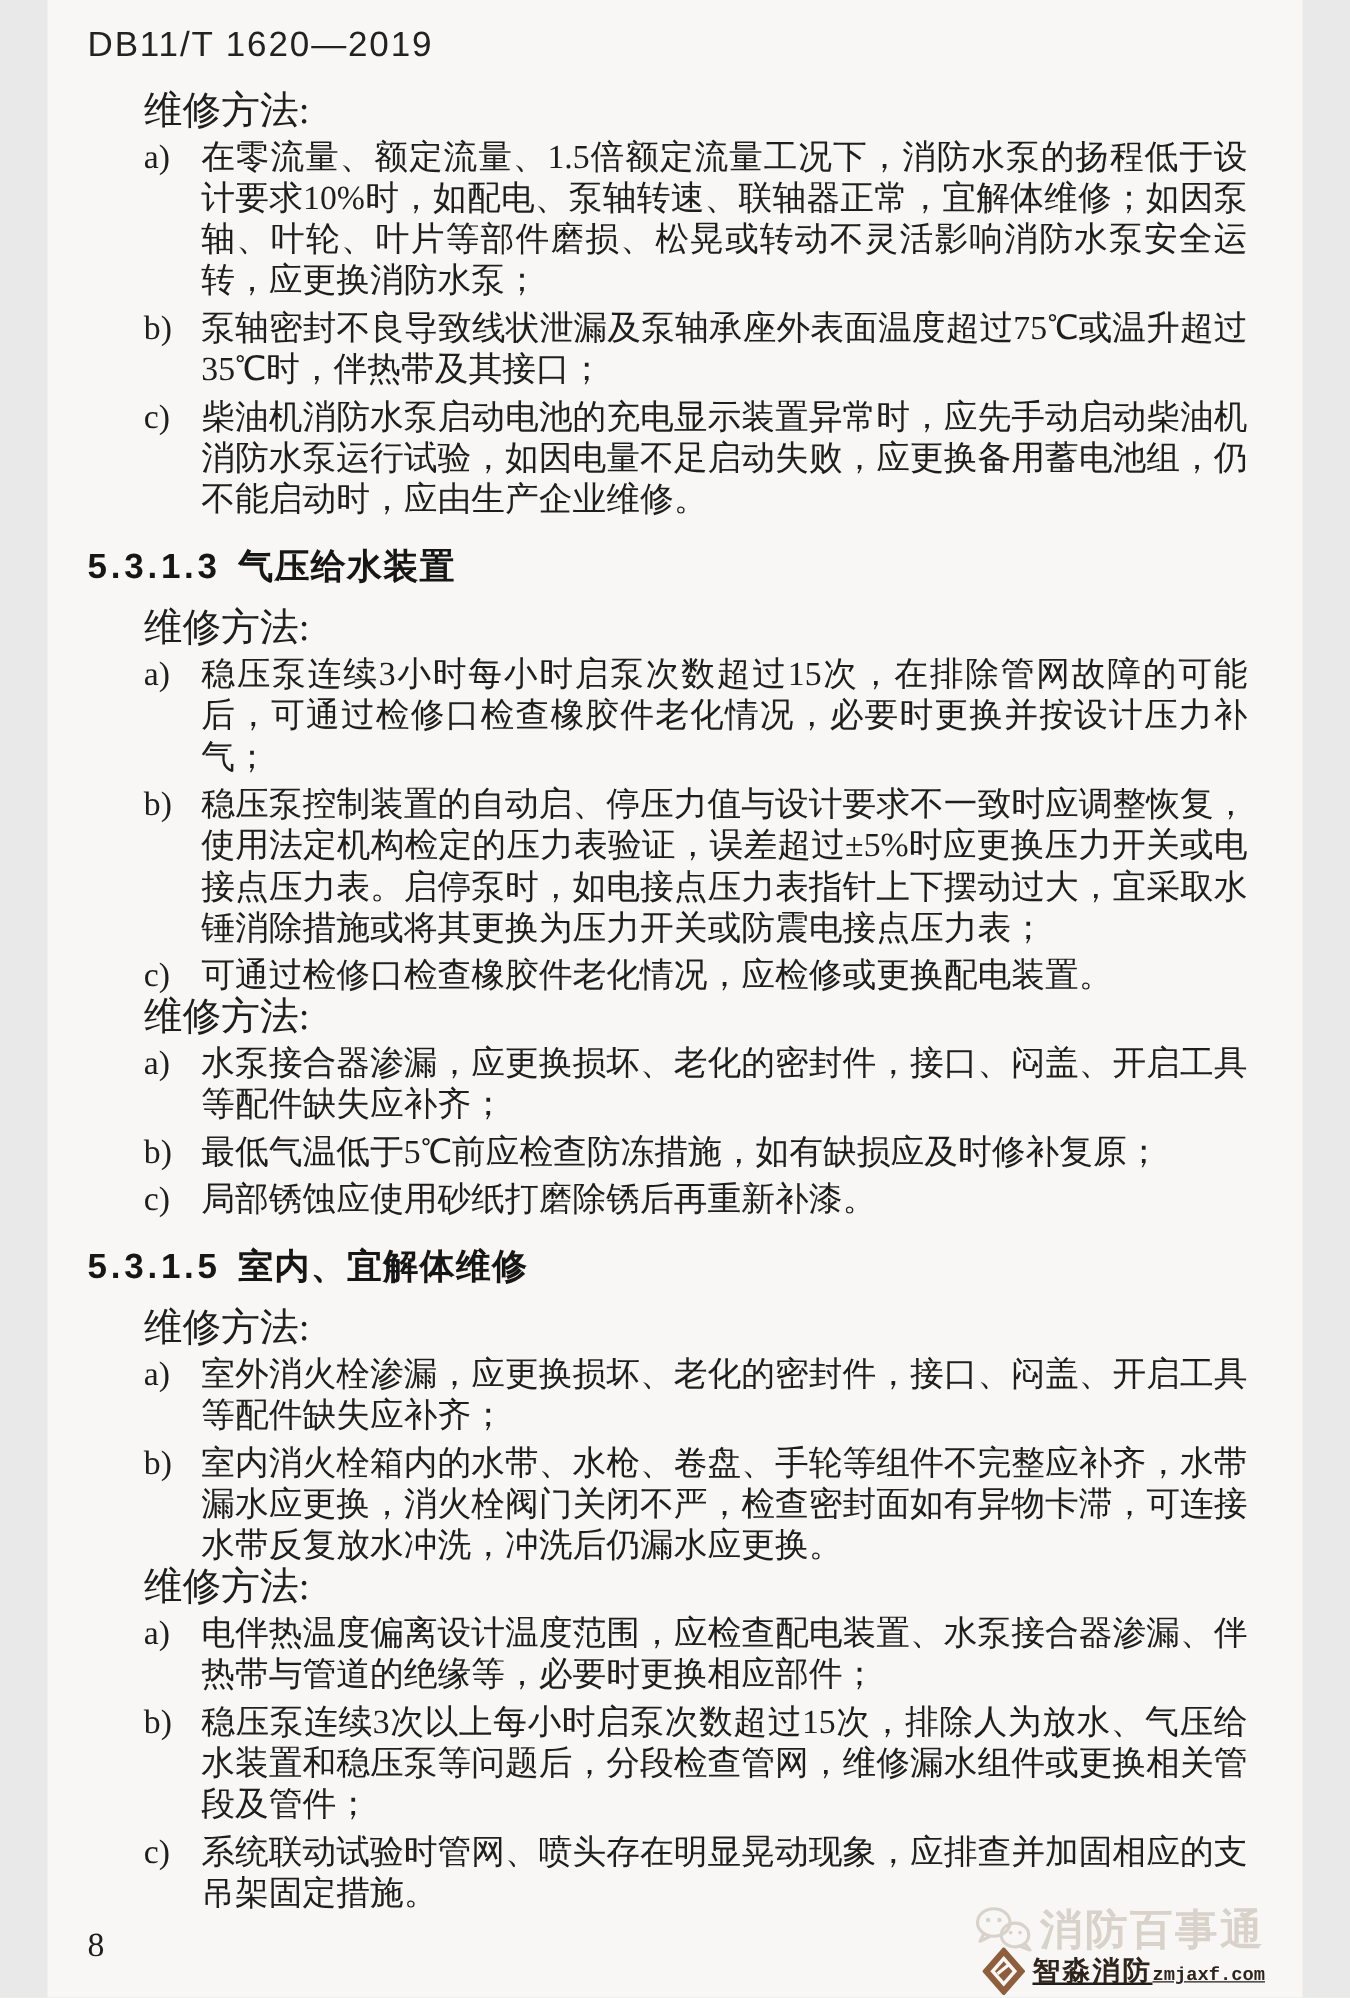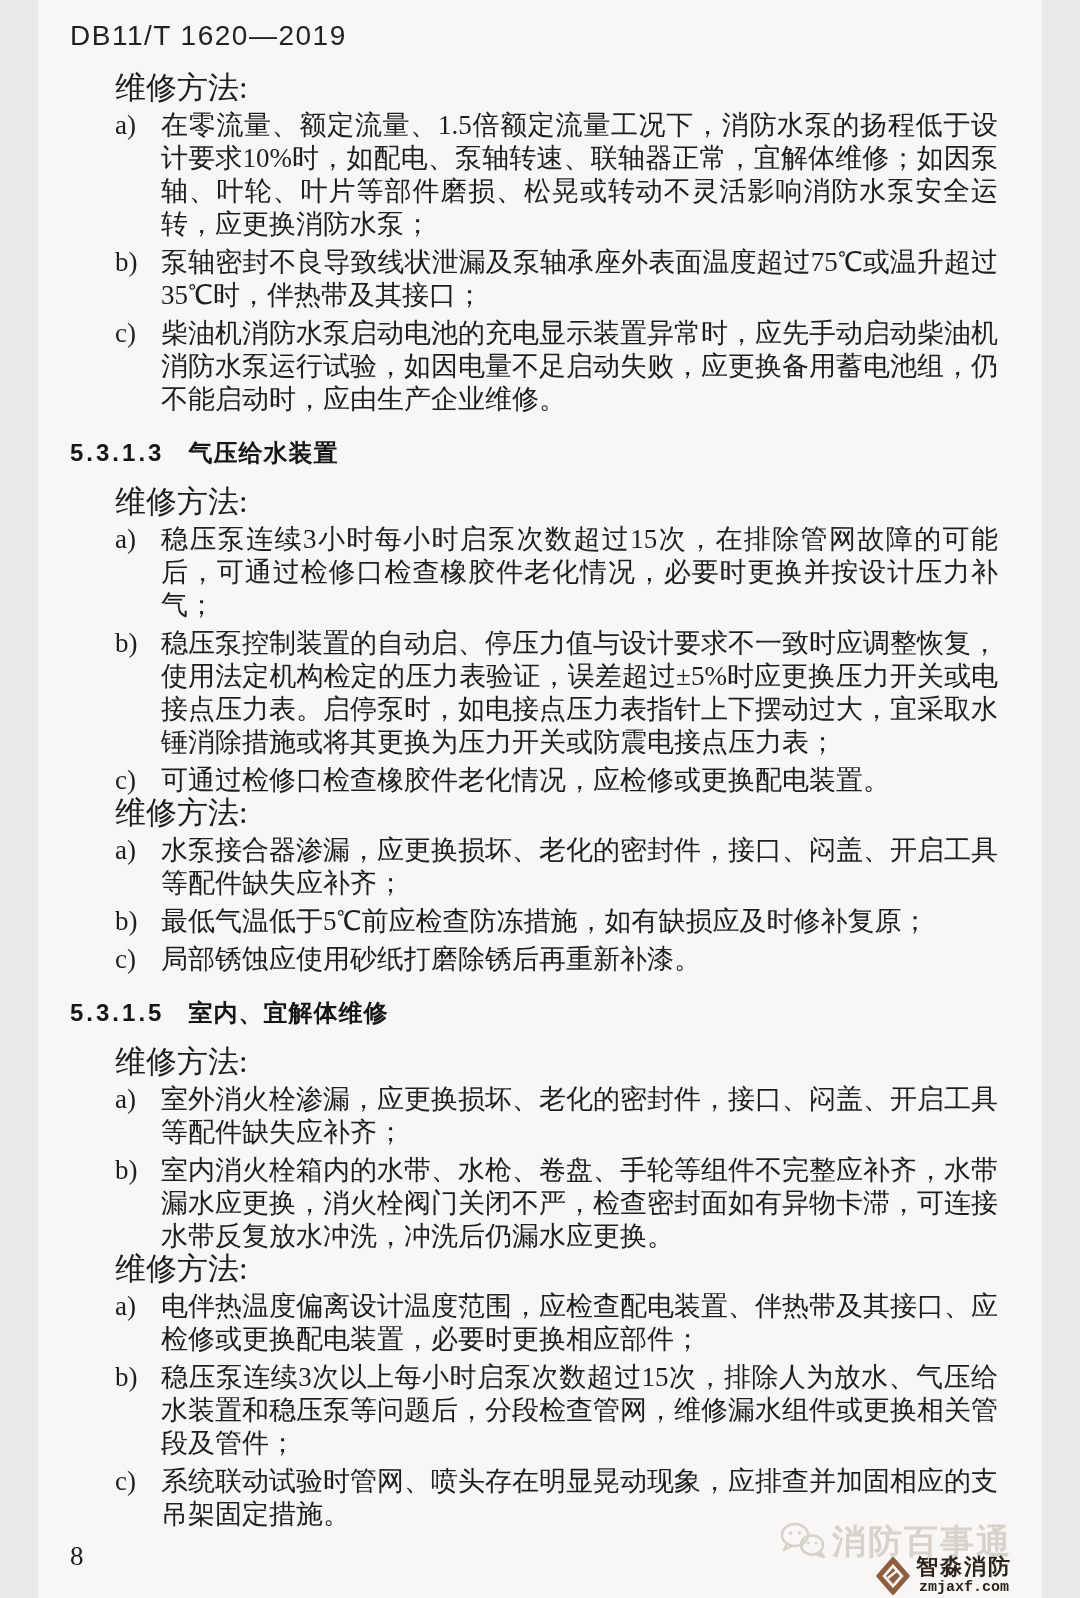--- a/index.html
+++ b/index.html
@@ -28,24 +28,24 @@
     font-size:31px;line-height:32px;
   }
   .list-item{
     display:flex;align-items:flex-start;
     margin-top:5px;
     font-size:27px;line-height:33px;
   }
   .item-tag{flex:none;width:46px;}
   .item-text{flex:1;text-align:justify;}
   .section-heading{
-    display:flex;gap:24px;align-items:baseline;
+    display:flex;gap:14px;align-items:baseline;
     margin:20px 0 16px -45px;
     font-family:"Liberation Sans", sans-serif;
-    font-weight:700;font-size:24px;line-height:34px;
+    font-weight:700;font-size:28px;line-height:34px;
     color:#161616;
   }
   .section-number{letter-spacing:3px;white-space:nowrap;}
   .section-title{letter-spacing:1px;}
   .page-number{
     position:absolute;left:32px;bottom:26px;
     font-size:27px;
   }
   .watermarks{
     position:absolute;right:30px;bottom:2px;
@@ -55,21 +55,21 @@
     display:flex;align-items:center;gap:2px;
     color:var(--wm1-color,#d8d2cb);
     font-family:"Liberation Sans", sans-serif;
     font-size:34px;font-weight:700;letter-spacing:2px;
     line-height:36px;
   }
   .wm-row2{
     display:flex;align-items:center;gap:6px;
     margin-top:-6px;
   }
-  .wm-col{display:flex;flex-direction:column;align-items:center;}
+  .wm-col{display:flex;flex-direction:row;align-items:flex-end;text-decoration:underline;}
   .wm-company{
     font-family:"Liberation Sans", sans-serif;
     font-size:22px;font-weight:700;letter-spacing:2px;
     color:var(--wm2-color,#2e241c);line-height:24px;
   }
   .wm-url{
     font-family:"Liberation Mono", monospace;
     font-size:15px;font-weight:700;
     color:var(--wm2-color,#2e241c);line-height:17px;
   }
@@ -135,21 +135,21 @@
         <span class="item-tag">a)</span>
         <span class="item-text">室外消火栓渗漏，应更换损坏、老化的密封件，接口、闷盖、开启工具等配件缺失应补齐；</span>
       </div>
       <div class="list-item">
         <span class="item-tag">b)</span>
         <span class="item-text">室内消火栓箱内的水带、水枪、卷盘、手轮等组件不完整应补齐，水带漏水应更换，消火栓阀门关闭不严，检查密封面如有异物卡滞，可连接水带反复放水冲洗，冲洗后仍漏水应更换。</span>
       </div>
       <div class="method-label">维修方法:</div>
       <div class="list-item">
         <span class="item-tag">a)</span>
-        <span class="item-text">电伴热温度偏离设计温度范围，应检查配电装置、伴热带及其接口、应检修或更换配电装置，必要时更换相应部件；</span>
+        <span class="item-text">电伴热温度偏离设计温度范围，应检查配电装置、水泵接合器渗漏、伴热带与管道的绝缘等，必要时更换相应部件；</span>
       </div>
       <div class="list-item">
         <span class="item-tag">b)</span>
         <span class="item-text">稳压泵连续3次以上每小时启泵次数超过15次，排除人为放水、气压给水装置和稳压泵等问题后，分段检查管网，维修漏水组件或更换相关管段及管件；</span>
       </div>
       <div class="list-item">
         <span class="item-tag">c)</span>
         <span class="item-text">系统联动试验时管网、喷头存在明显晃动现象，应排查并加固相应的支吊架固定措施。</span>
       </div>
     </main>

